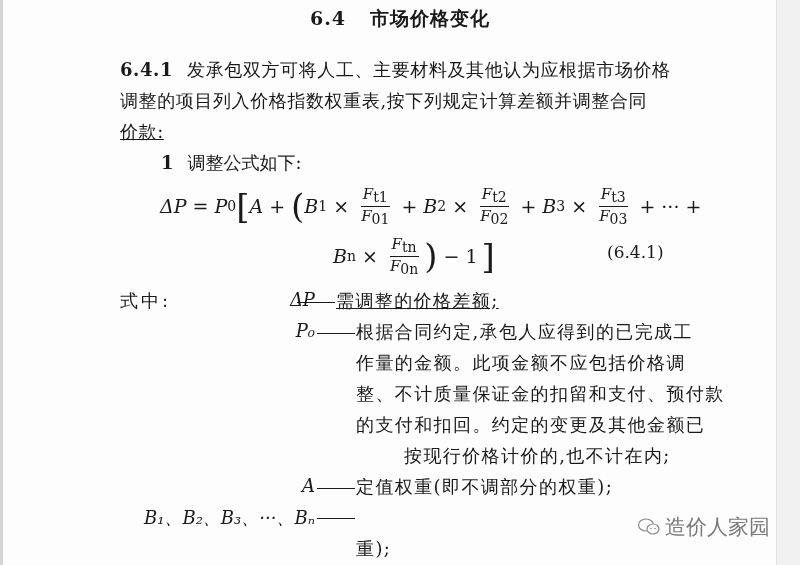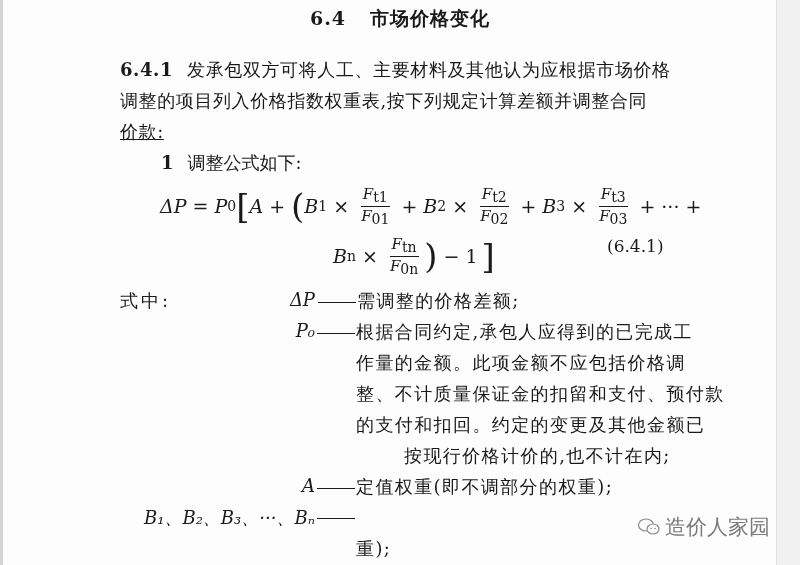--- a/index.html
+++ b/index.html
@@ -23,21 +23,21 @@
   .math { font-family:"DejaVu Serif","Liberation Serif",serif; font-style:italic; }
   .math .up { font-style:normal; }
   .formula1 { top:182px; left:160px; font-size:19px; height:48px; display:flex; align-items:center; }
   .formula2 { top:232px; left:333px; font-size:19px; height:48px; display:flex; align-items:center; }
   .frac { display:inline-flex; flex-direction:column; align-items:center; margin:0 4px; vertical-align:middle; font-size:15px; }
   .frac .n { border-bottom:1px solid #1a1a1a; padding:0 2px; line-height:18px; }
   .frac .d { padding:0 2px; line-height:18px; }
   sub { font-size:14px; font-style:normal; vertical-align:-3px; }
   .op { font-style:normal; margin:0 6px; }
   .big { font-style:normal; font-size:34px; line-height:34px; font-weight:200; }
-  .eqno { position:absolute; top:236px; left:607px; font-size:17px; font-style:normal; }
+  .eqno { position:absolute; top:242px; left:607px; font-size:17px; font-style:normal; }
   .where { top:289px; left:120px; font-size:18px; letter-spacing:3px; }
   .sym { position:absolute; text-align:right; font-size:18px; }
   .dash { display:inline-block; width:38px; border-top:1px solid #1a1a1a; vertical-align:middle; margin:0 1px; }
   .def { position:absolute; font-size:18px; letter-spacing:1.4px; white-space:nowrap; }
   .watermark { position:absolute; left:637px; top:513px; font-family:"DejaVu Sans","Liberation Sans",sans-serif; font-size:21px; color:#7a7a7a; display:flex; align-items:center; gap:4px; }
   .wm-icon { width:24px; height:20px; }
 </style>
 </head>
 <body>
 
@@ -108,21 +108,21 @@
   <span class="up">1</span>
   <span class="big" style="margin-left:4px;">]</span>
 </div>
 <div class="eqno">(6.4.1)</div>
 
 <div class="abs where">式中:</div>
 
 <div class="sym math" style="left:215px; width:100px; top:289px;">
   <span>ΔP</span>
 </div>
-<div class="def" style="left:317px; top:289px;">
+<div class="def" style="left:296px; top:289px;text-decoration:underline;">
   <span class="dash"></span><span>需调整的价格差额;</span>
 </div>
 
 <div class="sym math" style="left:215px; width:100px; top:320px;">
   <span>P₀</span>
 </div>
 <div class="def" style="left:316px; top:320px;">
   <span class="dash"></span><span>根据合同约定,承包人应得到的已完成工</span>
 </div>
 <div class="def" style="left:356px; top:351px;">作量的金额。此项金额不应包括价格调</div>

